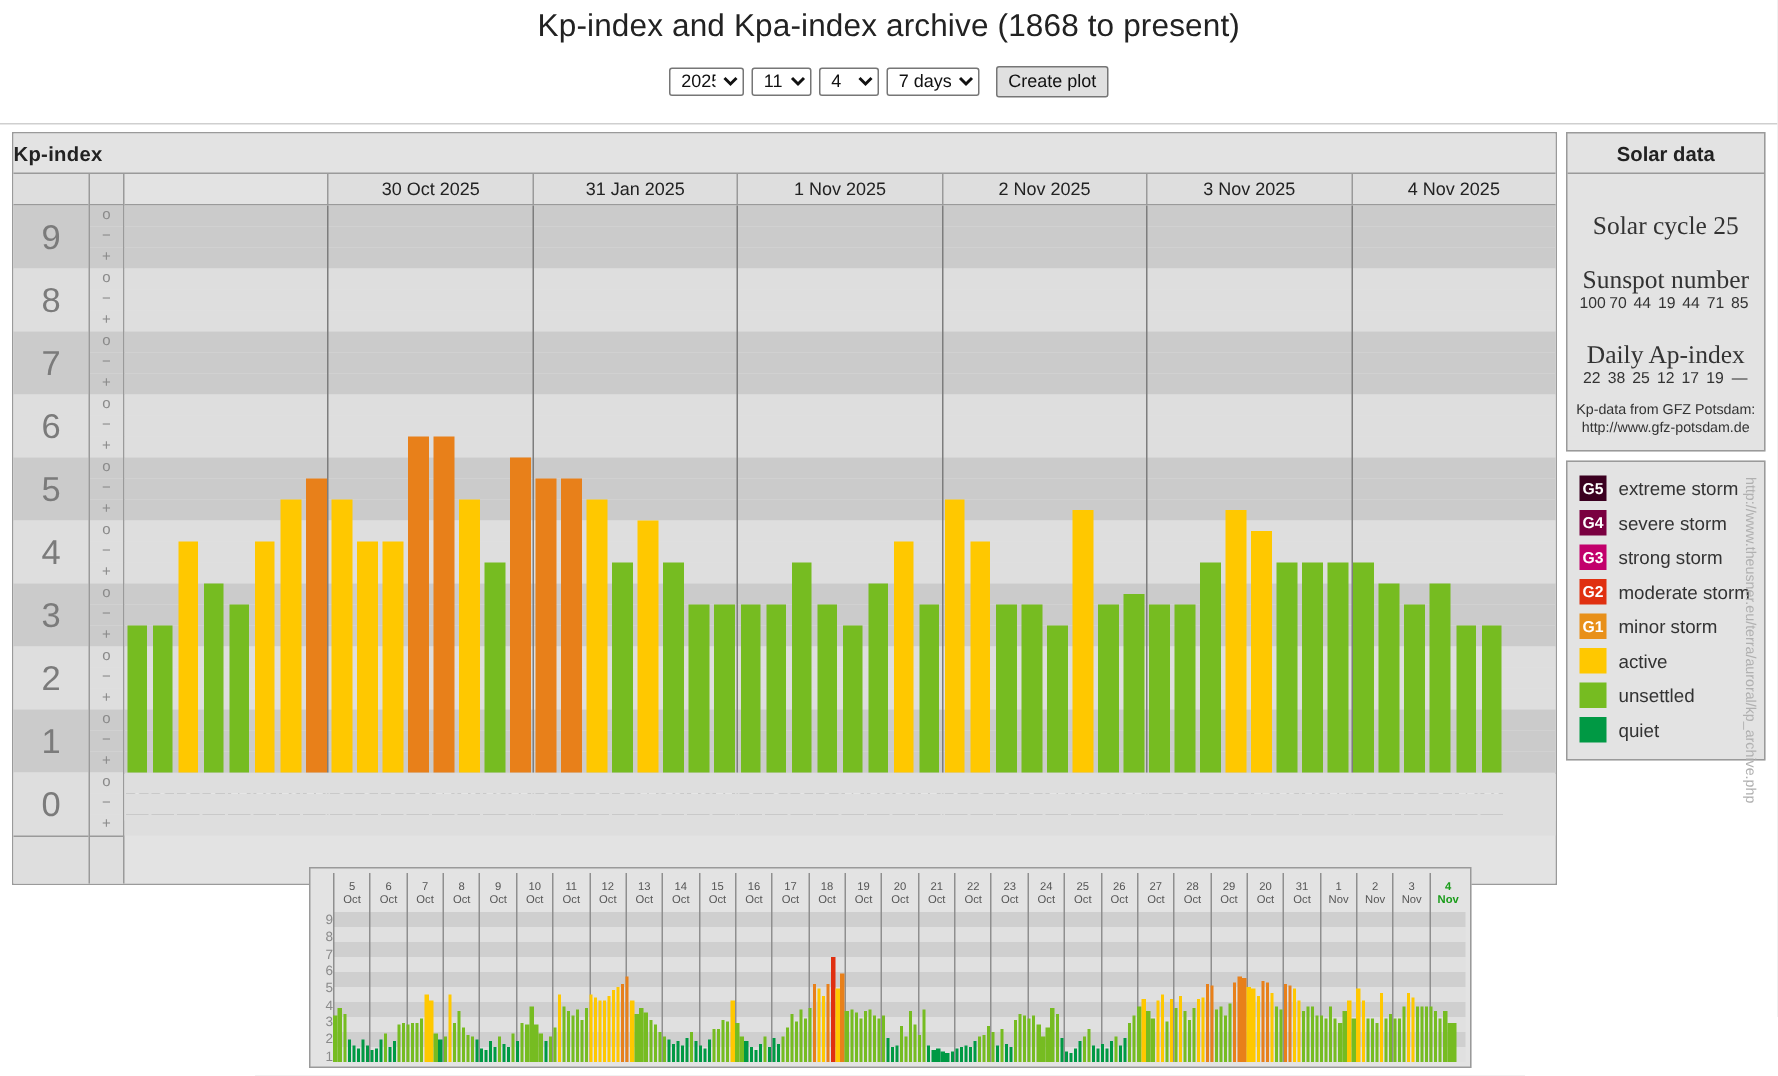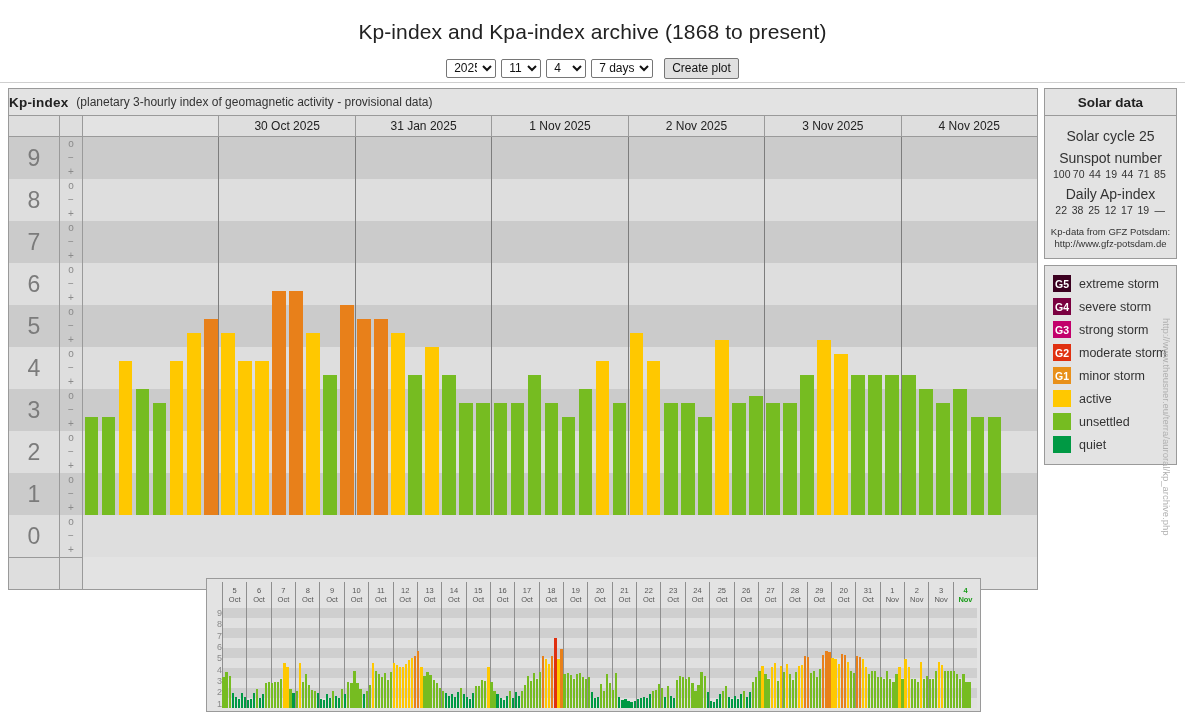--- a/index.html
+++ b/index.html
@@ -11,21 +11,21 @@
     color:#333333;
     overflow:hidden;
     position:relative;
   }
   
   #page-title{
     text-align:center;
     font-size:21px;
     font-weight:400;
     color:#222;
-    padding-top:20px;
+    padding-top:6px;
     letter-spacing:0.1px;
   }
   #controls{
     margin-top:14px;
     display:flex;
     justify-content:center;
     align-items:center;
     gap:5px;
     height:20px;
   }
@@ -136,21 +136,21 @@
   .xcell.empty{background:#dedede;color:#555;}
   .xcell.empty .xmark{font-size:9px;color:#444;margin-top:-12px;font-style:italic;}
   
   #sidebar{width:133px;flex:none;display:flex;flex-direction:column;gap:6px;}
   .side-box{border:1px solid #9a9a9a;background:#e3e3e3;box-sizing:border-box;}
   .side-title{
     height:26px;display:flex;align-items:center;justify-content:center;
     font-weight:bold;font-size:13.5px;color:#222;border-bottom:1px solid #9a9a9a;
   }
   .side-body{padding:6px 4px 8px 4px;text-align:center;}
-  .sd-line{font-size:14px;color:#333;line-height:15px;margin-top:7px;}
+  .sd-line{font-size:17px;color:#333;line-height:15px;margin-top:21px;font-family:Liberation Serif, serif;}
   .sd-nums{display:flex;justify-content:space-between;padding:2px 4px 0 4px;font-size:10.5px;color:#333;}
   .sd-nums span{flex:1;text-align:center;}
   .sd-src{font-size:9.5px;color:#333;line-height:12px;margin-top:10px;}
   
   .act-body{padding:6px 8px 8px 8px;}
   .act-row{display:flex;align-items:center;height:23px;}
   .sw{
     width:18px;height:17px;flex:none;margin-right:8px;
     display:flex;align-items:center;justify-content:center;
     color:#fff;font-size:10.5px;font-weight:bold;box-sizing:border-box;
@@ -207,21 +207,20 @@
   <select class="ctl" id="sel-range"><option>7 days</option></select>
   <button id="create-plot">Create plot</button>
 </div>
 <div id="hr-line"></div>
 
 <div id="main-area">
 
   <div id="chart-panel">
     <div id="chart-caption">
       <span class="cap-strong">Kp-index</span>
-      <span class="cap-sub">(planetary 3-hourly index of geomagnetic activity - provisional data)</span>
     </div>
     <div id="plot-wrap">
       <div id="y-major">
         <div class="axis-head"></div>
         <div id="y-major-cells">
             <div class="ymaj-cell dk">9</div>
             <div class="ymaj-cell lt">8</div>
             <div class="ymaj-cell dk">7</div>
             <div class="ymaj-cell lt">6</div>
             <div class="ymaj-cell dk">5</div>

